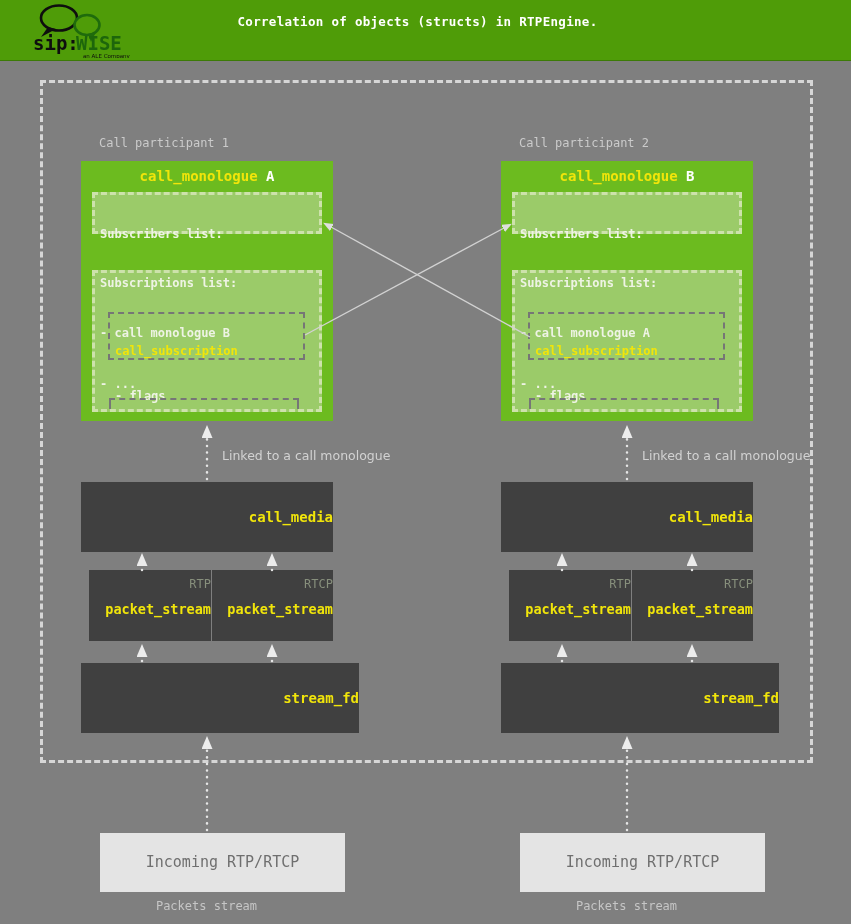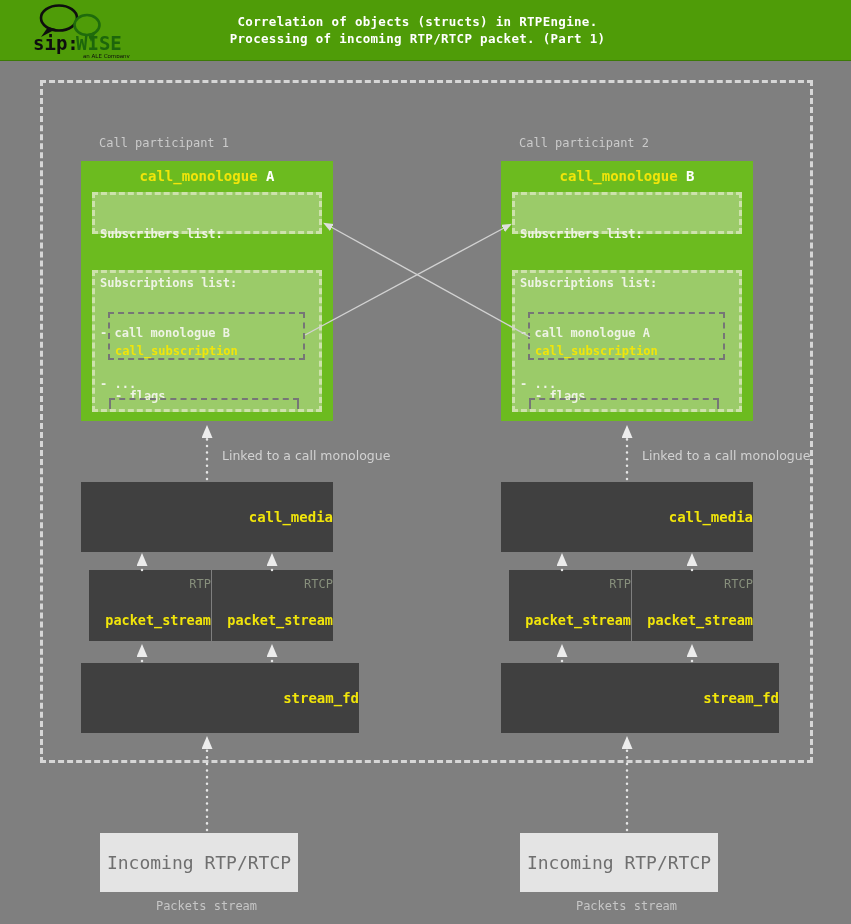--- a/index.html
+++ b/index.html
@@ -34,23 +34,23 @@
   .subscription-more{position:absolute;left:14px;top:125px;width:190px;height:12px;box-sizing:border-box;border:2px dashed #767676;border-bottom:none;}
 
   .linked-label{position:absolute;left:141px;top:448px;font-family:"DejaVu Sans","Liberation Sans",sans-serif;font-size:12.5px;color:#d2d2d2;white-space:nowrap;}
 
   .gbox{position:absolute;background:#404040;color:#f1e50a;font-weight:bold;font-size:14px;text-align:right;}
   .call-media{left:0;top:482px;width:252px;height:70px;line-height:70px;}
   .stream-fd{left:0;top:663px;width:252px;height:70px;line-height:70px;padding-left:26px;}
   .ps{top:570px;width:122px;height:71px;line-height:normal;}
   .ps-0{left:8px;} .ps-1{left:131px;width:121px;}
   .ps .proto{display:block;margin-top:7px;font-weight:normal;font-size:12px;color:#878f7c;}
-  .ps .psname{display:block;margin-top:21px;font-size:13.5px;}
+  .ps .psname{display:block;margin-top:10px;font-size:13.5px;}
 
-  .incoming{position:absolute;left:19px;top:833px;width:198px;height:59px;background:#e4e4e4;color:#6f6f6f;font-size:18px;text-align:center;line-height:59px;white-space:pre;}
+  .incoming{position:absolute;left:19px;top:833px;width:245px;height:59px;background:#e4e4e4;color:#6f6f6f;font-size:15px;text-align:center;line-height:59px;white-space:pre;}
   .packets-label{position:absolute;left:19px;top:899px;width:213px;text-align:center;font-size:12px;color:#c6c6c6;white-space:pre;}
 
   .arrows{position:absolute;left:0;top:0;width:851px;height:924px;pointer-events:none;z-index:5;}
 </style>
 </head>
 <body>
 
 <div id="page">
 
   <div class="header">
@@ -58,21 +58,20 @@
       <ellipse cx="31" cy="16" rx="18" ry="12.5" fill="none" stroke="#0e0e0e" stroke-width="2.6"></ellipse>
       <path d="M20 25 L13 35 L28 27 Z" fill="#0e0e0e"></path>
       <ellipse cx="59" cy="23" rx="12.5" ry="10" fill="#4f9c08" stroke="#1f6b0c" stroke-width="2.6"></ellipse>
       <path d="M60 32 L63 40 L68 30 Z" fill="#1f6b0c"></path>
       <text x="5" y="48" font-family="DejaVu Sans Mono, monospace" font-size="19" font-weight="bold" fill="#0e0e0e">sip:</text>
       <text x="48" y="48" font-family="DejaVu Sans Mono, monospace" font-size="19" font-weight="bold" fill="#1d660b">WISE</text>
       <text x="55" y="55.5" font-family="DejaVu Sans, sans-serif" font-size="5.5" fill="#0e0e0e">an ALE Company</text>
     </svg>
     <div class="title-wrap">
       <div>Correlation of objects (structs) in RTPEngine.</div>
-      <div>Processing of incoming RTP/RTCP packet. (Part 1)</div>
     </div>
   </div>
 
   <div class="outer-dash"></div>
 
   <div class="col col-0">
     <div class="participant-label">Call participant 1</div>
 
     <div class="monologue">
       <div class="mono-title"><span class="yellow">call_monologue </span><span class="white">A</span></div>

